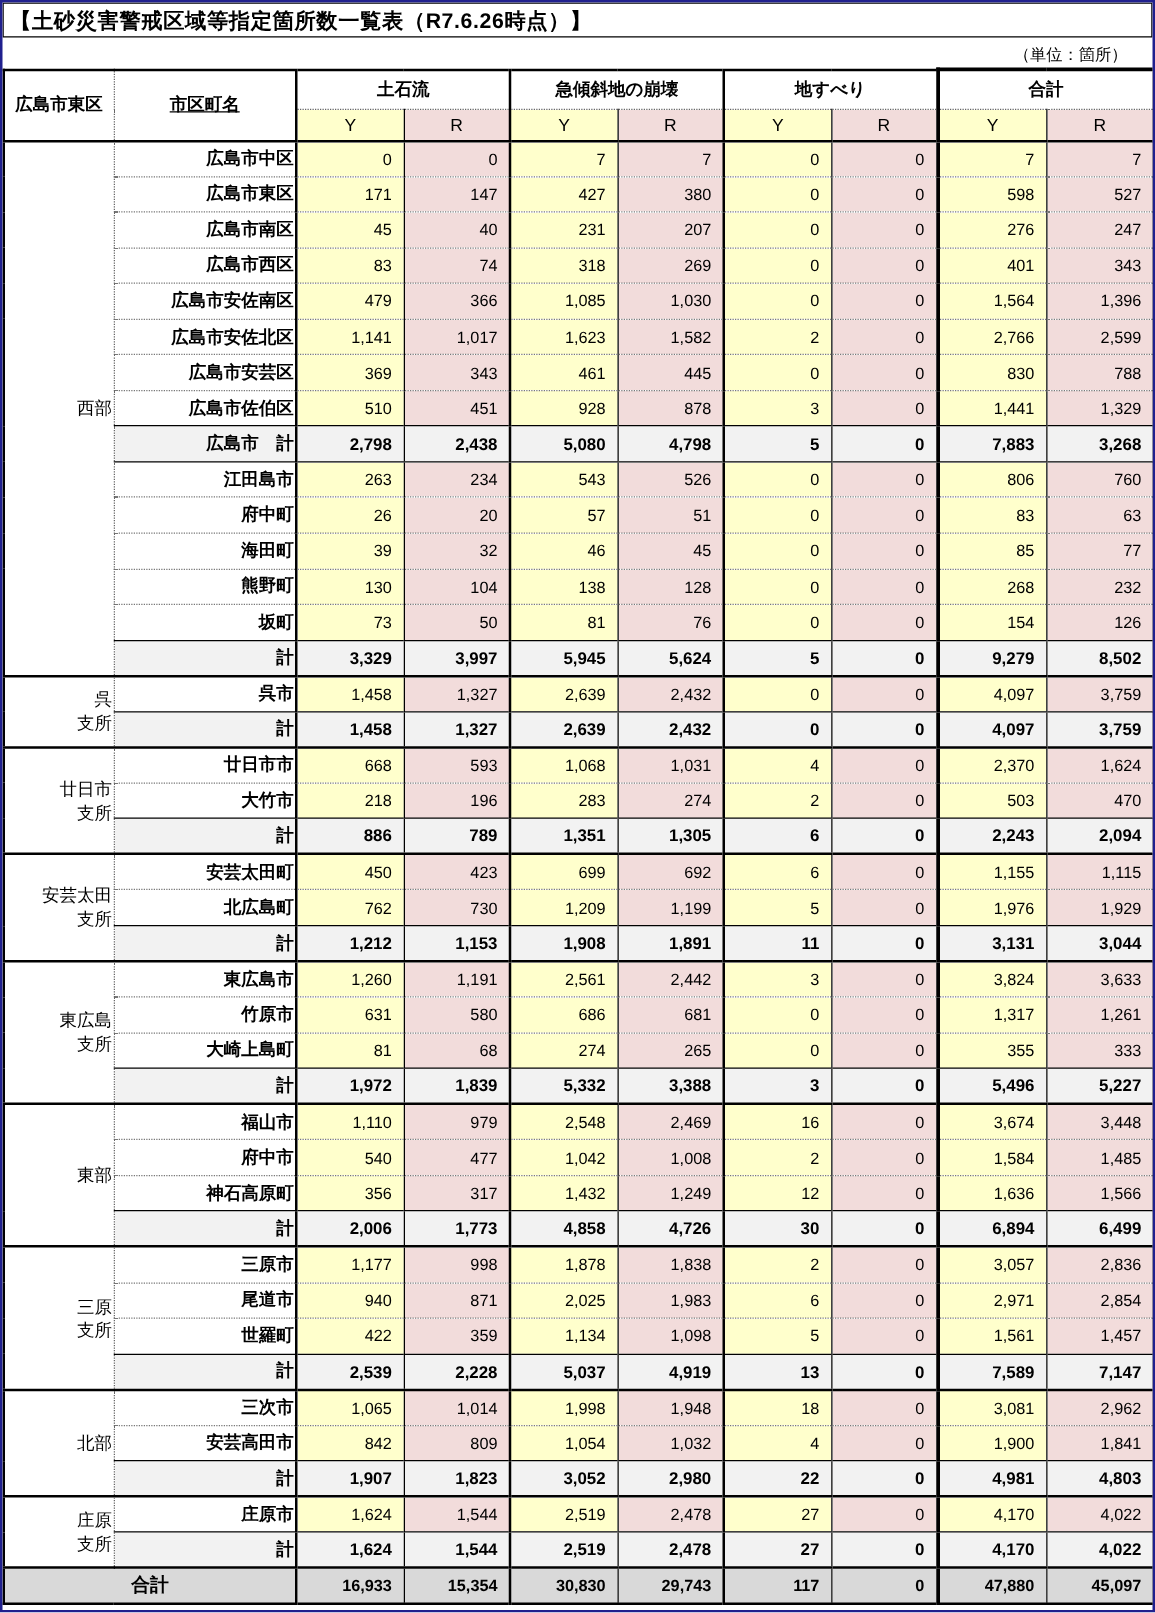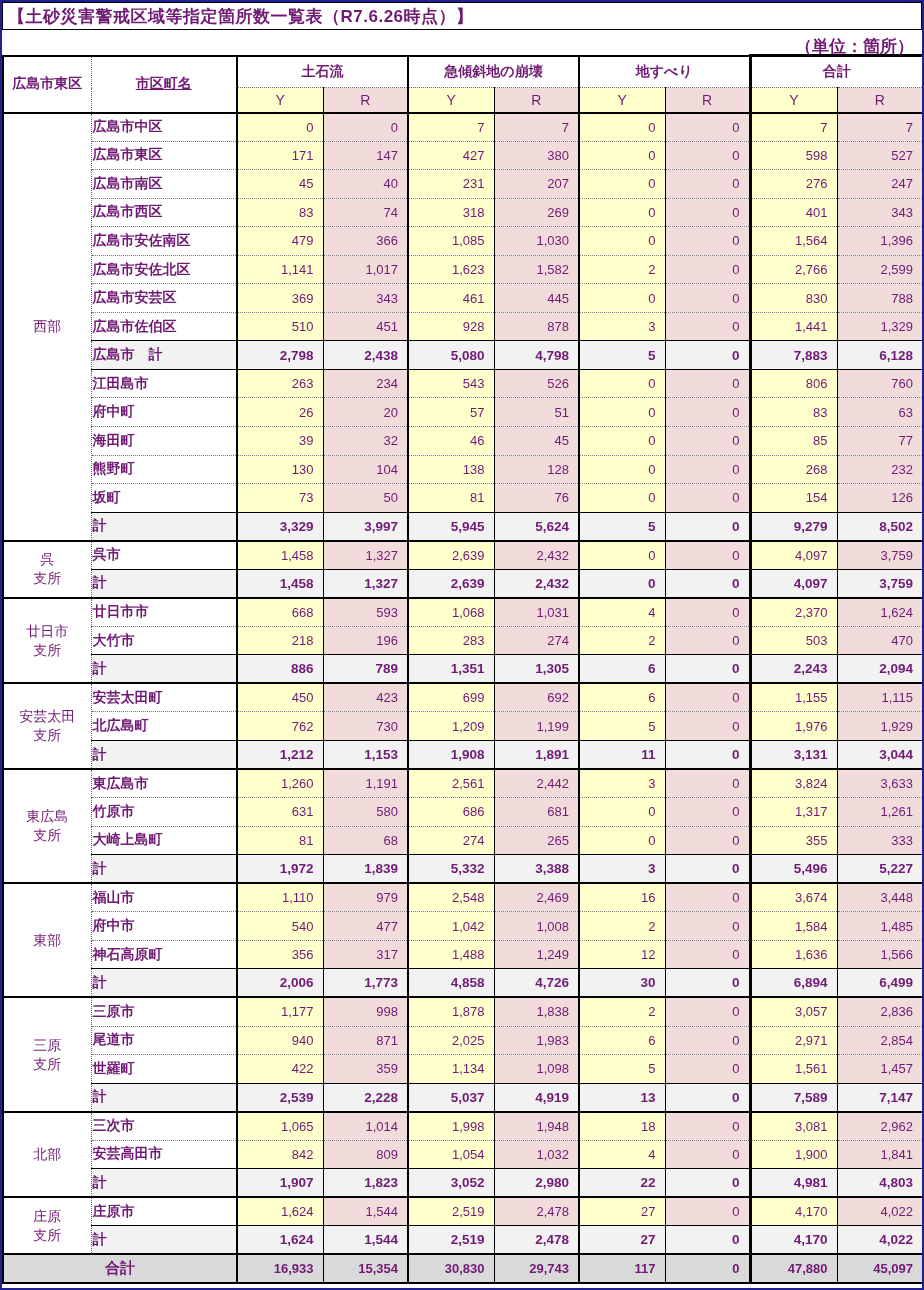--- a/index.html
+++ b/index.html
@@ -1,55 +1,55 @@
 <!DOCTYPE html>
 <html style="--y-bg: #FFFFCC; --r-bg: #F2DCDB; --sub-bg: #F2F2F2; --gt-bg: #D9D9D9; --frame: #20208E;"><head>
 <meta charset="utf-8">
 <style>
   html,body { margin:0; padding:0; background:#fff; }
   .page {
     width:924px; height:1290px; box-sizing:border-box;
     border:2px solid var(--frame, #20208E);
     background:#fff; overflow:hidden;
     font-family:"Liberation Sans","DejaVu Sans",sans-serif;
-    color:#701a75;
+    color:#000000;
   }
   .title-box {
     height:28px; box-sizing:border-box; border:1px solid #000;
     display:flex; align-items:center; padding-left:5px;
     font-size:17px; font-weight:bold; letter-spacing:0.5px;
   }
   .unit-note {
     height:24px; box-sizing:border-box; text-align:right;
-    font-size:17px; padding:5px 8px 0 0;font-weight:bold;
+    font-size:13px; padding:5px 20px 0 0;
   }
   table.main {
     border-collapse:collapse; table-layout:fixed; width:920px;
     border:2px solid #000;
   }
   th, td { box-sizing:border-box; overflow:hidden; white-space:nowrap; }
   thead tr.h1 { height:32px; }
   thead tr.h2 { height:25px; }
   tbody tr { height:28.55px; }
   th { font-size:14px; font-weight:bold; text-align:center; background:#fff; }
   .office-h { border-right:1px dotted #666; }
   .name-h   { border-right:2px solid #000;text-decoration:underline; }
   th.g      { border-left:2px solid #000; }
   th.g.total-left { border-left:3px solid #000; border-top:3px solid #000; }
   tr.h2 th  { border-top:1px dotted #666; font-weight:normal; font-size:14px; }
   tr.h2 th.c0 { border-left:2px solid #000; }
   thead tr.h2 th { border-bottom:2px solid #000; }
 
   td.office {
-    text-align:center; vertical-align:middle; font-size:14px;
+    text-align:right; vertical-align:middle; font-size:14px;
     border-right:1px dotted #666; background:#fff;
     white-space:pre-line; line-height:1.35;
   }
   td.name {
-    text-align:left; vertical-align:middle; font-size:14px; font-weight:bold;
+    text-align:right; vertical-align:middle; font-size:14px; font-weight:bold;
     border-right:2px solid #000; background:#fff;
   }
   td.num { text-align:right; padding-right:9px; font-size:13px; vertical-align:middle; }
   .y { background:var(--y-bg, #FFFFCC); }
   .r { background:var(--r-bg, #F2DCDB); }
   td.sub { background:var(--sub-bg, #F2F2F2); font-weight:bold; font-size:13.5px; }
   tr.subtotal-row td.name { background:var(--sub-bg, #F2F2F2); }
 
   .c1,.c3,.c5,.c7 { border-left:1px solid #000; }
   .c2,.c4 { border-left:2px solid #000; }
@@ -195,21 +195,21 @@
         </tr>
         <tr class="subtotal-row">
           <td class="name">広島市　計</td>
           <td class="num c0 sub">2,798</td>
           <td class="num c1 sub">2,438</td>
           <td class="num c2 sub">5,080</td>
           <td class="num c3 sub">4,798</td>
           <td class="num c4 sub">5</td>
           <td class="num c5 sub">0</td>
           <td class="num c6 sub">7,883</td>
-          <td class="num c7 sub">6,128</td>
+          <td class="num c7 sub">3,268</td>
         </tr>
         <tr class="data-row">
           <td class="name">江田島市</td>
           <td class="num c0 y">263</td>
           <td class="num c1 r">234</td>
           <td class="num c2 y">543</td>
           <td class="num c3 r">526</td>
           <td class="num c4 y">0</td>
           <td class="num c5 r">0</td>
           <td class="num c6 y">806</td>
@@ -430,21 +430,21 @@
           <td class="num c3 r">1,008</td>
           <td class="num c4 y">2</td>
           <td class="num c5 r">0</td>
           <td class="num c6 y">1,584</td>
           <td class="num c7 r">1,485</td>
         </tr>
         <tr class="data-row">
           <td class="name">神石高原町</td>
           <td class="num c0 y">356</td>
           <td class="num c1 r">317</td>
-          <td class="num c2 y">1,488</td>
+          <td class="num c2 y">1,432</td>
           <td class="num c3 r">1,249</td>
           <td class="num c4 y">12</td>
           <td class="num c5 r">0</td>
           <td class="num c6 y">1,636</td>
           <td class="num c7 r">1,566</td>
         </tr>
         <tr class="subtotal-row">
           <td class="name">計</td>
           <td class="num c0 sub">2,006</td>
           <td class="num c1 sub">1,773</td>

